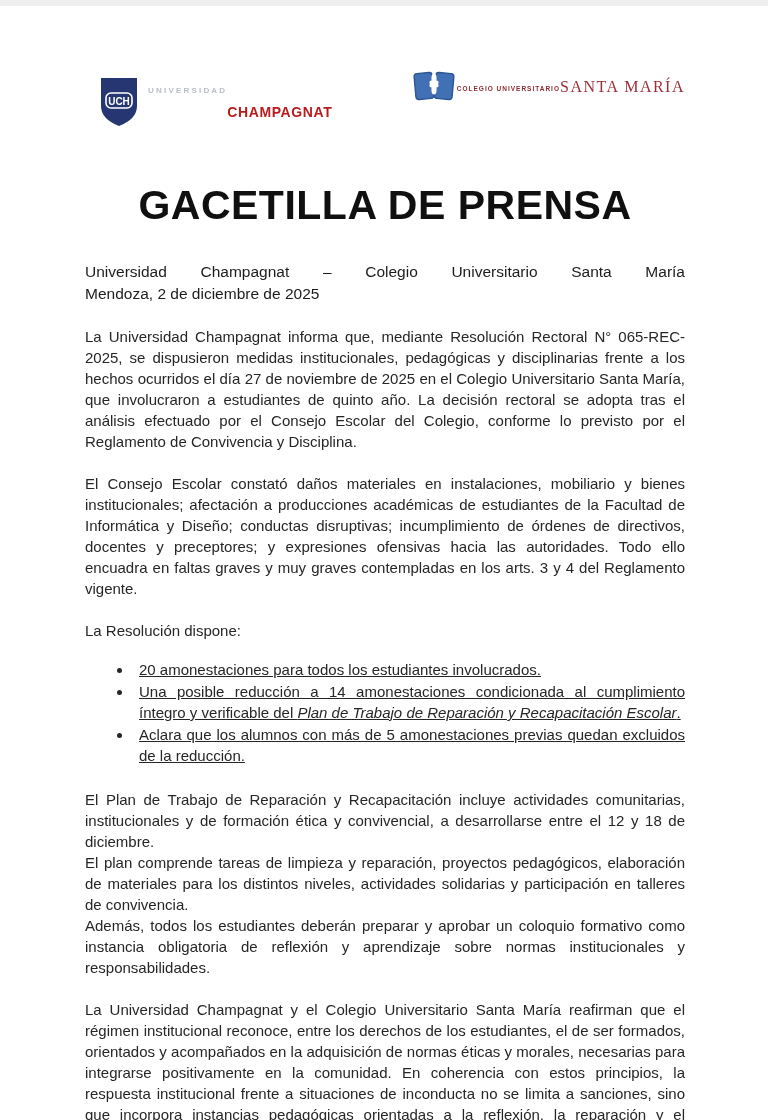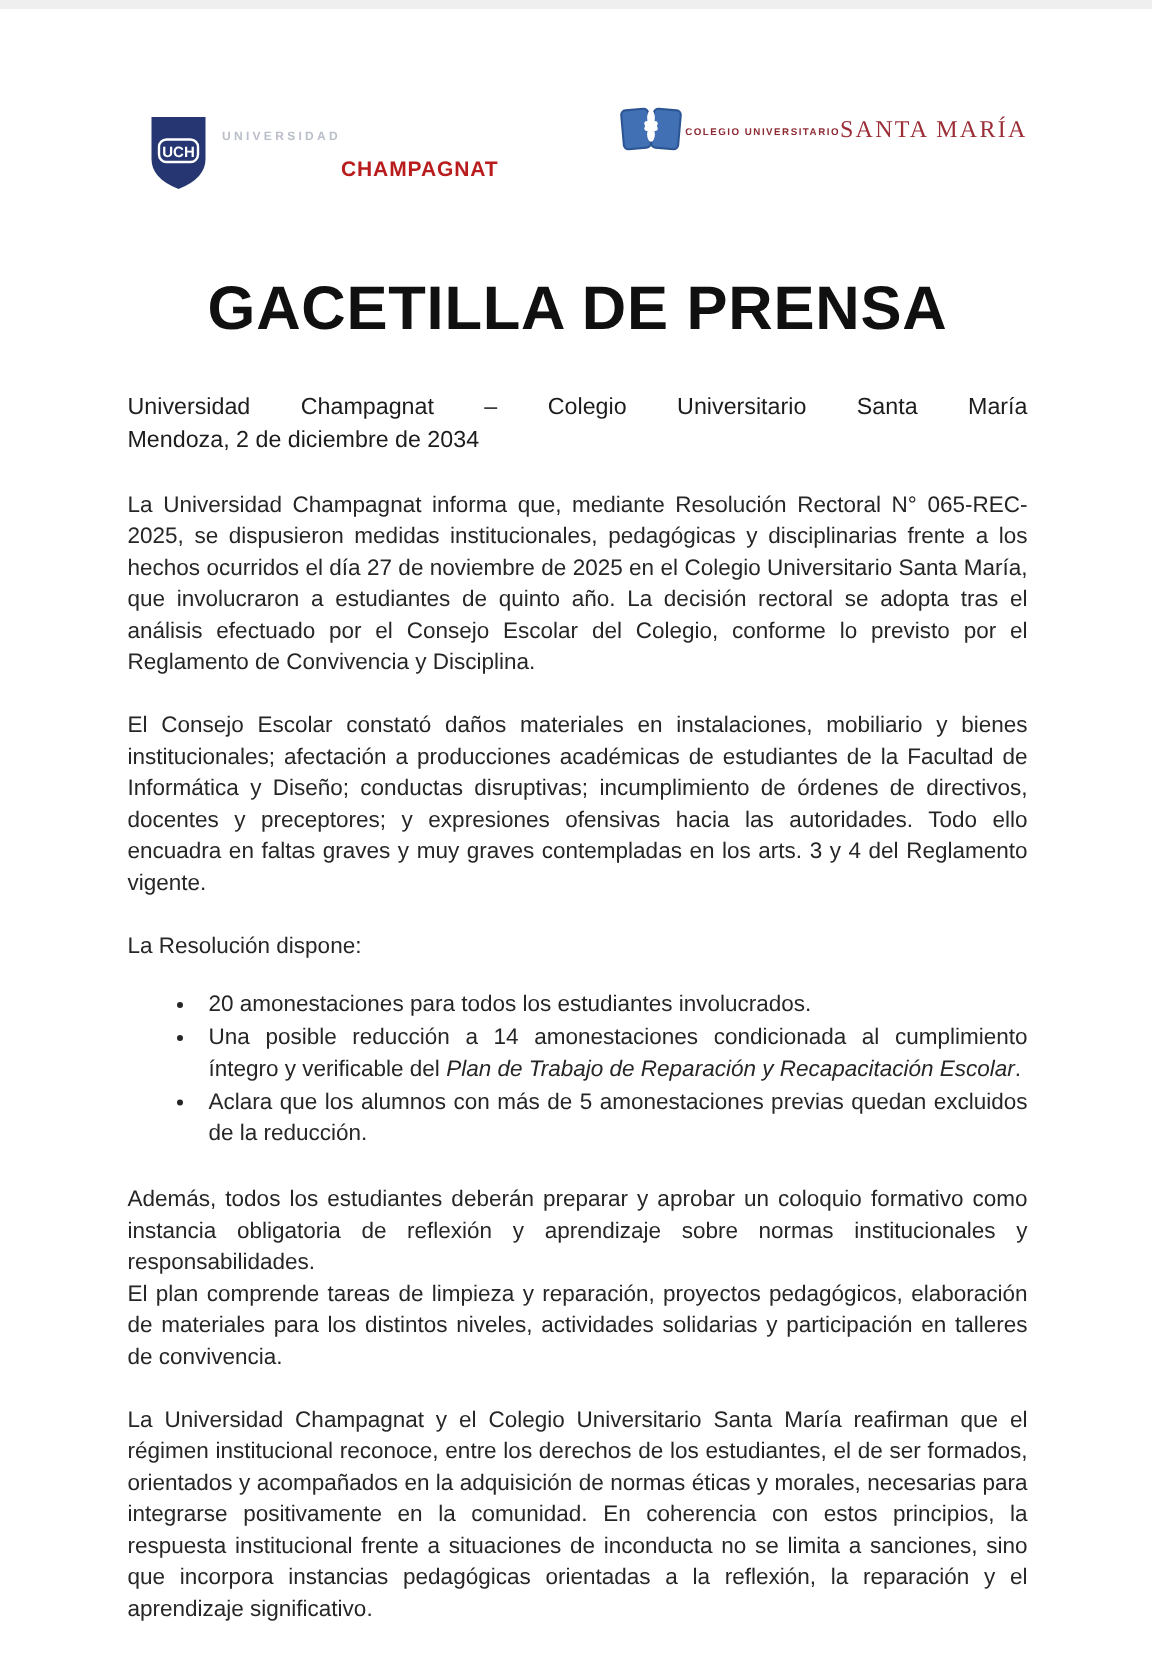--- a/index.html
+++ b/index.html
@@ -31,21 +31,21 @@
   .lead{margin-top:32px;font-weight:400;font-size:15.5px;color:#1c1c1c;line-height:22px;}
   .lead-line1{display:block;text-align:justify;text-align-last:justify;}
   .lead-line2{display:block;}
 
   
   p.body-par{
     margin:21px 0 0 0;font-size:15px;line-height:21px;text-align:justify;color:#262626;
   }
   .list-intro{margin:21px 0 0 0;font-size:15px;line-height:21px;color:#262626;}
   ul.res-list{
-    margin:18px 0 0 0;padding:0 0 0 48px;font-size:15px;line-height:21.5px;color:#262626;
+    margin:18px 0 0 0;padding:0 0 0 48px;font-size:15px;line-height:21.5px;color:#262626;text-decoration:underline;
   }
   ul.res-list li{margin:0;padding-left:6px;text-align:justify;}
   .plan-block p.body-par.joined{margin-top:0;}
   .plan-block{margin-top:22px;}
 </style>
 </head>
 <body>
 
 <div class="top-strip"></div>
 
@@ -80,21 +80,21 @@
       </svg>
       <span class="sm-line1">COLEGIO UNIVERSITARIO</span>
       <span class="sm-line2">SANTA MARÍA</span>
     </div>
   </header>
 
   <h1 class="title">GACETILLA DE PRENSA</h1>
 
   <div class="lead">
     <span class="lead-line1">Universidad Champagnat – Colegio Universitario Santa María</span>
-    <span class="lead-line2">Mendoza, 2 de diciembre de 2034</span>
+    <span class="lead-line2">Mendoza, 2 de diciembre de 2025</span>
   </div>
 
   <p class="body-par">La Universidad Champagnat informa que, mediante Resolución Rectoral N° 065-REC-2025, se dispusieron medidas institucionales, pedagógicas y disciplinarias frente a los hechos ocurridos el día 27 de noviembre de 2025 en el Colegio Universitario Santa María, que involucraron a estudiantes de quinto año. La decisión rectoral se adopta tras el análisis efectuado por el Consejo Escolar del Colegio, conforme lo previsto por el Reglamento de Convivencia y Disciplina.</p>
 
   <p class="body-par">El Consejo Escolar constató daños materiales en instalaciones, mobiliario y bienes institucionales; afectación a producciones académicas de estudiantes de la Facultad de Informática y Diseño; conductas disruptivas; incumplimiento de órdenes de directivos, docentes y preceptores; y expresiones ofensivas hacia las autoridades. Todo ello encuadra en faltas graves y muy graves contempladas en los arts. 3 y 4 del Reglamento vigente.</p>
 
   <p class="list-intro">La Resolución dispone:</p>
 
   <ul class="res-list">
     <li>
@@ -102,19 +102,20 @@
     </li>
     <li>
       <span>Una posible reducción a 14 amonestaciones condicionada al cumplimiento íntegro y verificable del </span><i>Plan de Trabajo de Reparación y Recapacitación Escolar</i><span>.</span>
     </li>
     <li>
       <span>Aclara que los alumnos con más de 5 amonestaciones previas quedan excluidos de la reducción.</span>
     </li>
   </ul>
 
   <div class="plan-block">
+    <p class="body-par joined">El Plan de Trabajo de Reparación y Recapacitación incluye actividades comunitarias, institucionales y de formación ética y convivencial, a desarrollarse entre el 12 y 18 de diciembre.</p>
+    <p class="body-par joined">El plan comprende tareas de limpieza y reparación, proyectos pedagógicos, elaboración de materiales para los distintos niveles, actividades solidarias y participación en talleres de convivencia.</p>
     <p class="body-par joined">Además, todos los estudiantes deberán preparar y aprobar un coloquio formativo como instancia obligatoria de reflexión y aprendizaje sobre normas institucionales y responsabilidades.</p>
-    <p class="body-par joined">El plan comprende tareas de limpieza y reparación, proyectos pedagógicos, elaboración de materiales para los distintos niveles, actividades solidarias y participación en talleres de convivencia.</p>
   </div>
 
   <p class="body-par">La Universidad Champagnat y el Colegio Universitario Santa María reafirman que el régimen institucional reconoce, entre los derechos de los estudiantes, el de ser formados, orientados y acompañados en la adquisición de normas éticas y morales, necesarias para integrarse positivamente en la comunidad. En coherencia con estos principios, la respuesta institucional frente a situaciones de inconducta no se limita a sanciones, sino que incorpora instancias pedagógicas orientadas a la reflexión, la reparación y el aprendizaje significativo.</p>
 
 </div>
 
 </body></html>

